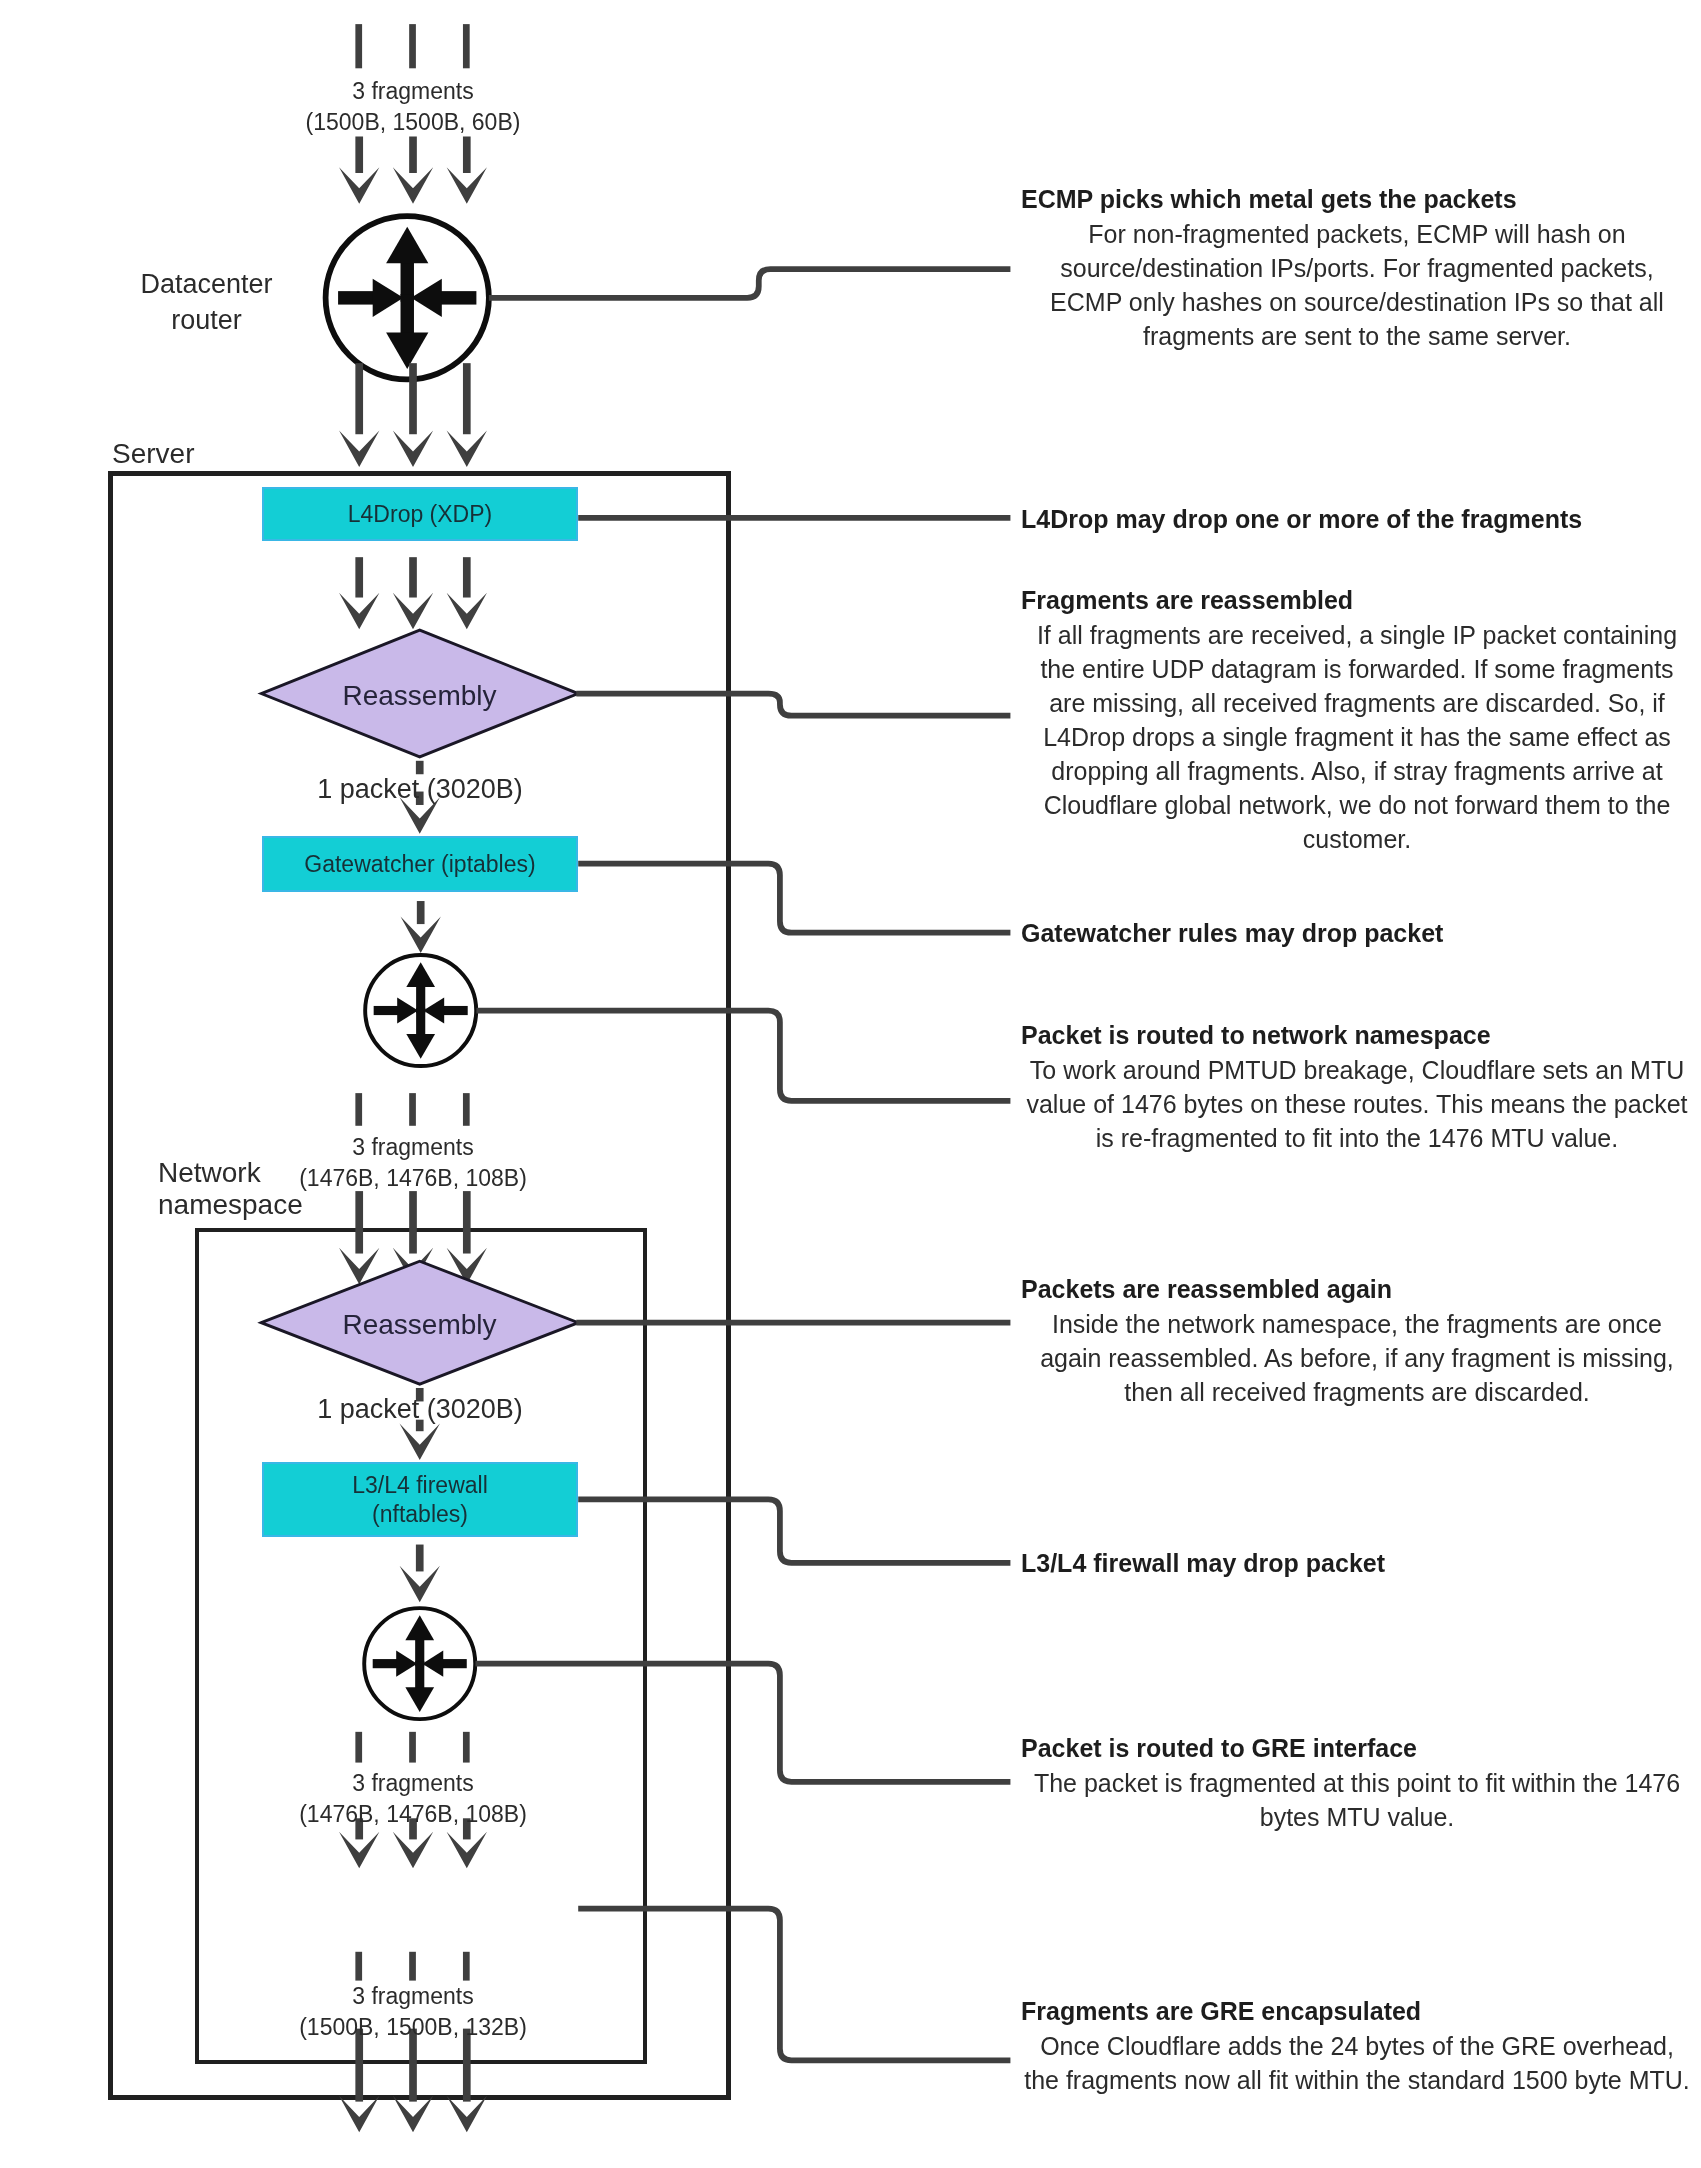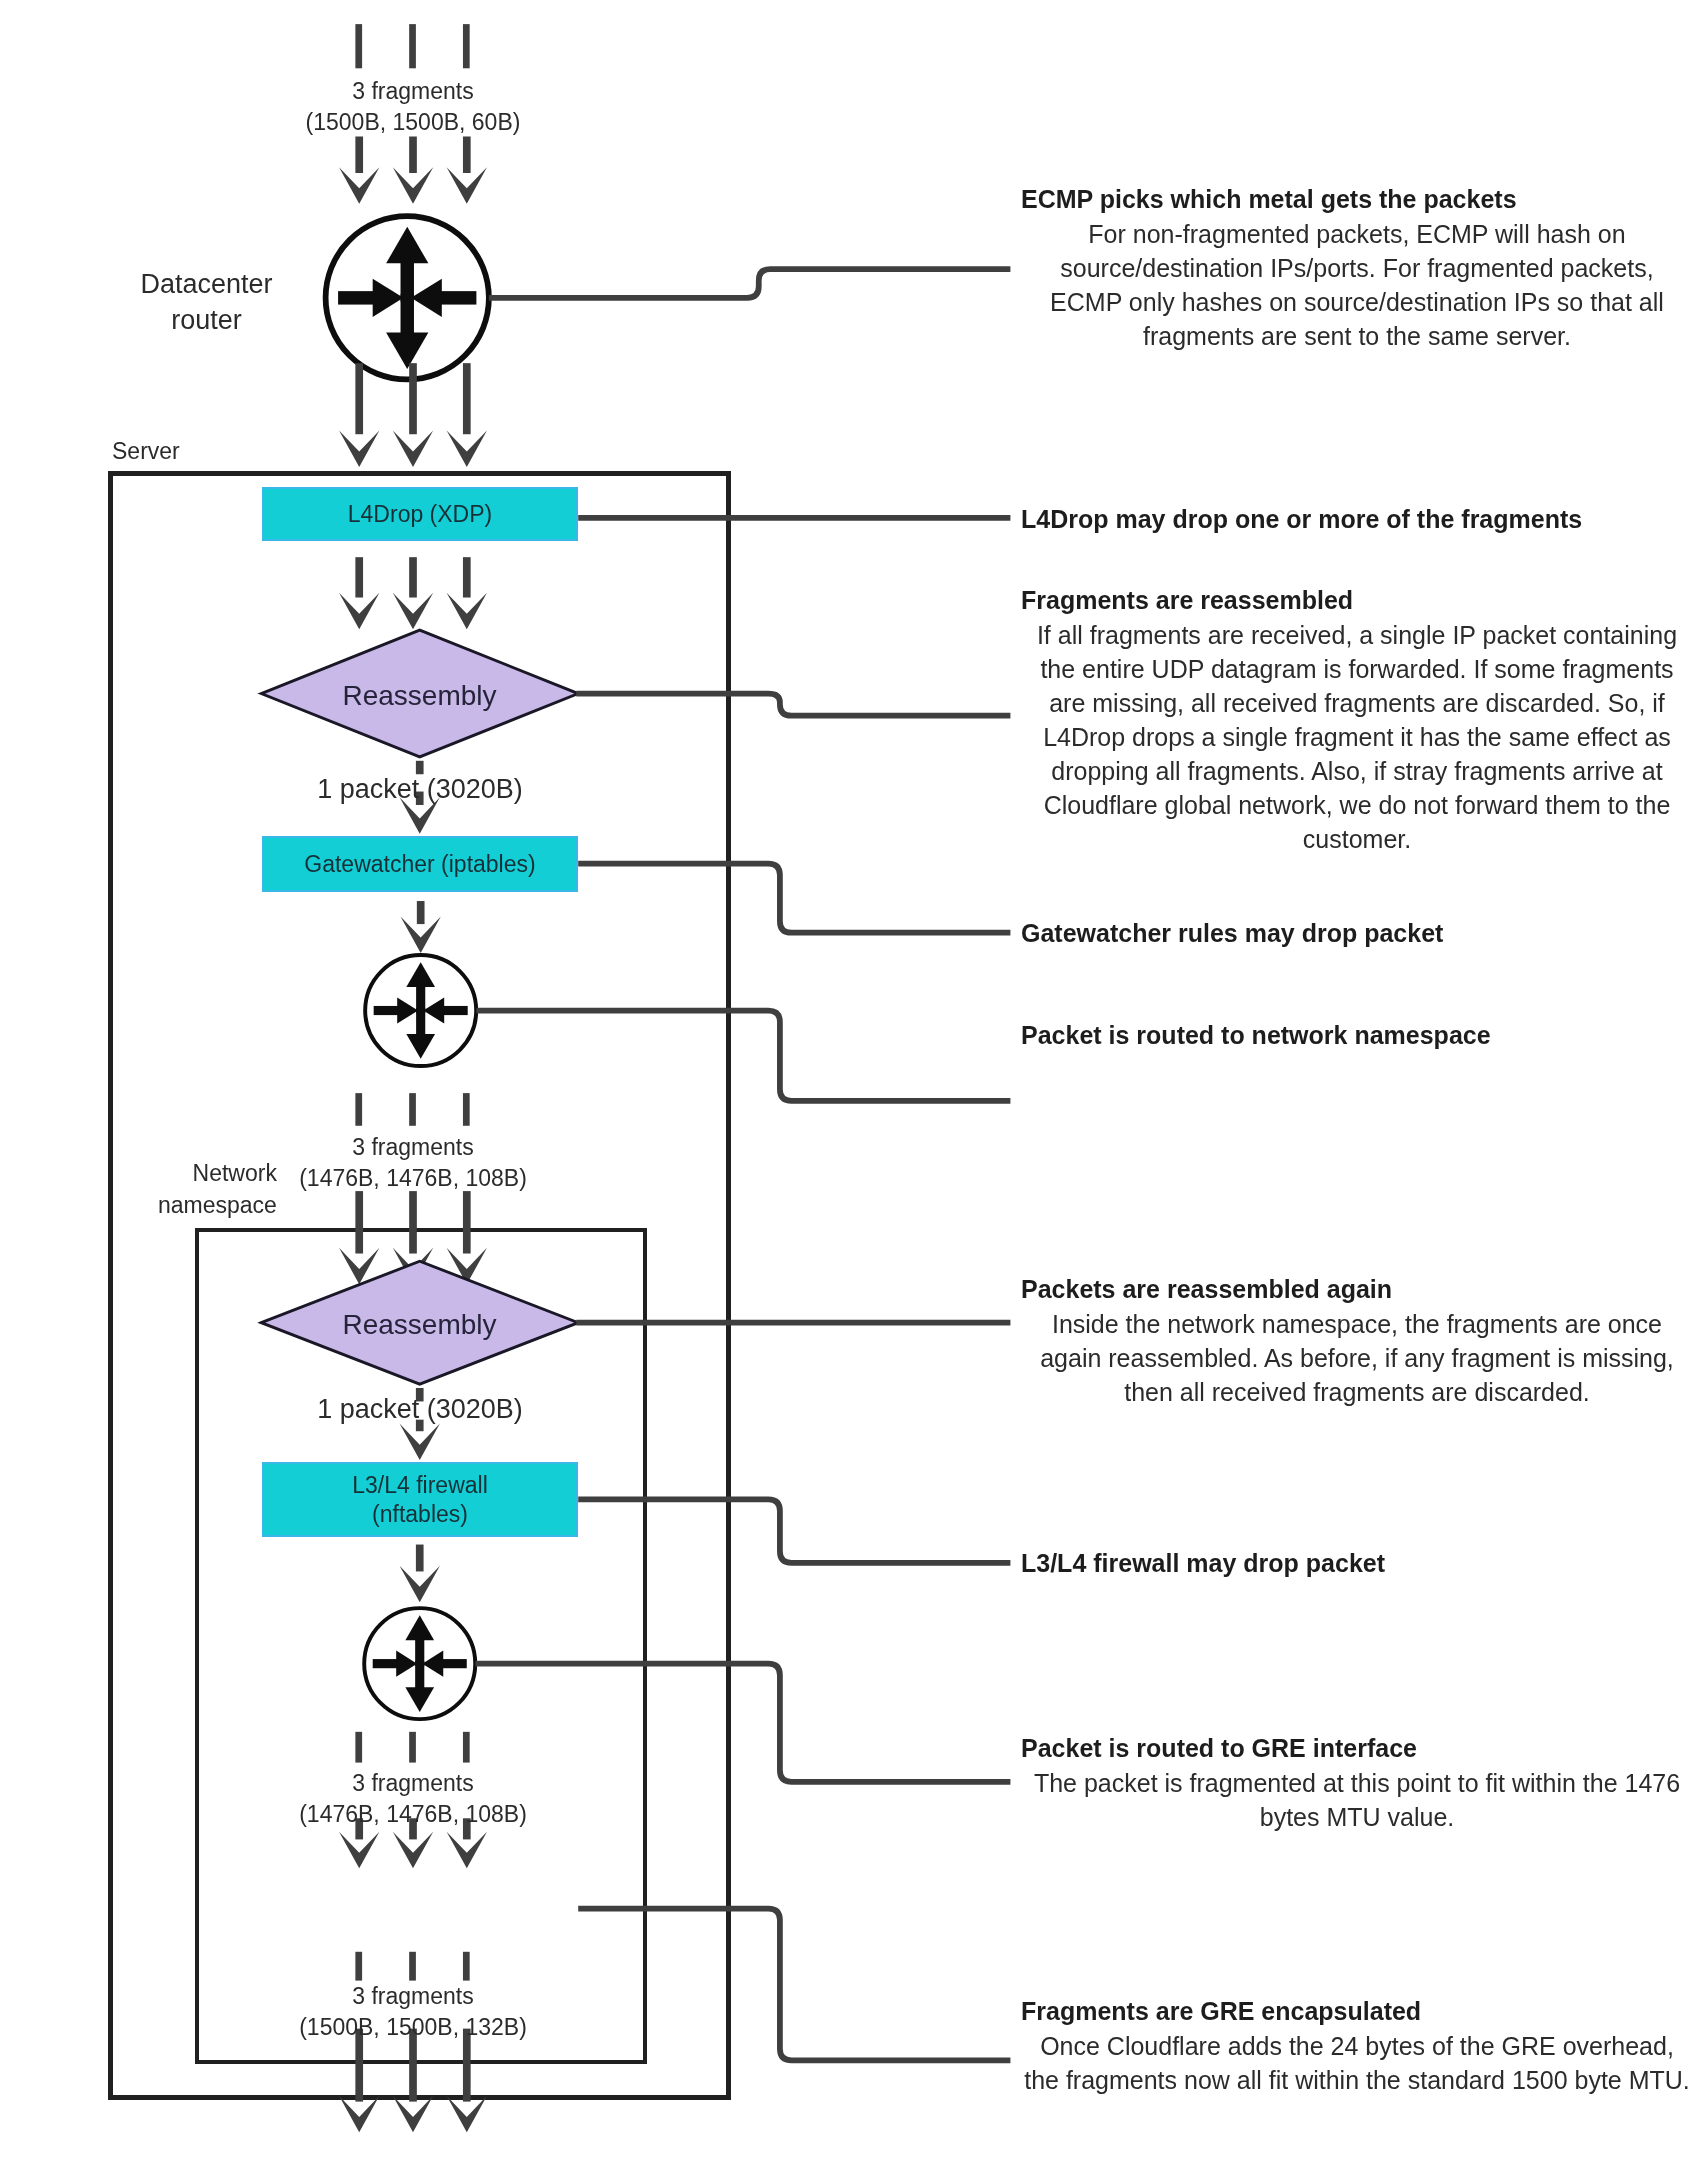--- a/index.html
+++ b/index.html
@@ -25,21 +25,21 @@
   .node{position:absolute;z-index:3;background:var(--node-fill);border:2.9px solid var(--node-border);
         box-sizing:border-box;display:flex;flex-direction:column;align-items:center;justify-content:center;
         font-size:23px;color:#173037;text-align:center;line-height:29px;}
   
   .lbl{position:absolute;z-index:3;color:var(--text);}
   .center{text-align:center;}
   .frag{font-size:23px;line-height:31px;width:346px;text-align:center;}
   .packet{font-size:27px;width:346px;text-align:center;}
   .dialbl{position:absolute;z-index:3;font-size:28px;width:317px;text-align:center;color:#26243a;}
   .biglbl{font-size:27px;line-height:36px;}
-  .boxtag{font-size:23px;text-align:right;}
+  .boxtag{font-size:28px;}
   
   .ann{position:absolute;left:1021px;width:672px;z-index:3;font-size:25px;line-height:34px;color:var(--text);}
   .ann h3{font-size:25px;line-height:34px;font-weight:bold;margin:0;color:#1d1d1d;}
   .ann p{margin:1px 0 0 0;text-align:center;}
 </style>
 </head>
 <body>
 
 <div id="canvas">
 
@@ -241,20 +241,21 @@
   </div>
   <div class="ann" style="top:583px;">
     <h3>Fragments are reassembled</h3>
     <p>If all fragments are received, a single IP packet containing the entire UDP datagram is forwarded. If some fragments are missing, all received fragments are discarded. So, if L4Drop drops a single fragment it has the same effect as dropping all fragments. Also, if stray fragments arrive at Cloudflare global network, we do not forward them to the customer.</p>
   </div>
   <div class="ann" style="top:916px;">
     <h3>Gatewatcher rules may drop packet</h3>
   </div>
   <div class="ann" style="top:1018px;">
     <h3>Packet is routed to network namespace</h3>
+    <p>To work around PMTUD breakage, Cloudflare sets an MTU value of 1476 bytes on these routes. This means the packet is re-fragmented to fit into the 1476 MTU value.</p>
   </div>
   <div class="ann" style="top:1272px;">
     <h3>Packets are reassembled again</h3>
     <p>Inside the network namespace, the fragments are once again reassembled. As before, if any fragment is missing, then all received fragments are discarded.</p>
   </div>
   <div class="ann" style="top:1546px;">
     <h3>L3/L4 firewall may drop packet</h3>
   </div>
   <div class="ann" style="top:1731px;">
     <h3>Packet is routed to GRE interface</h3>

